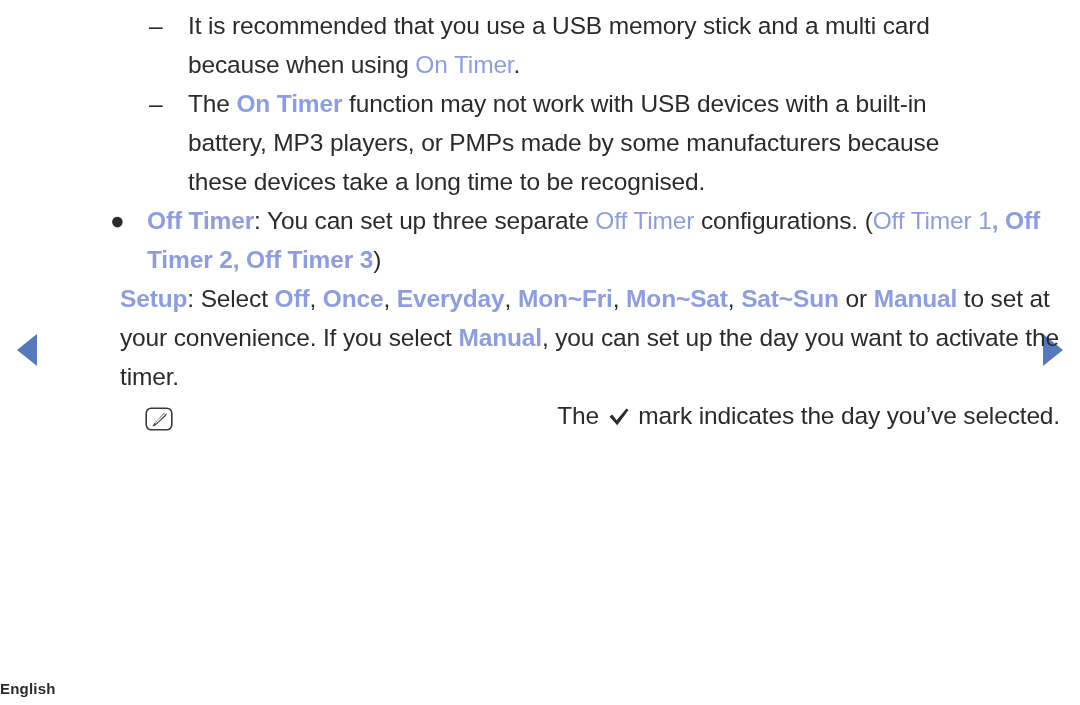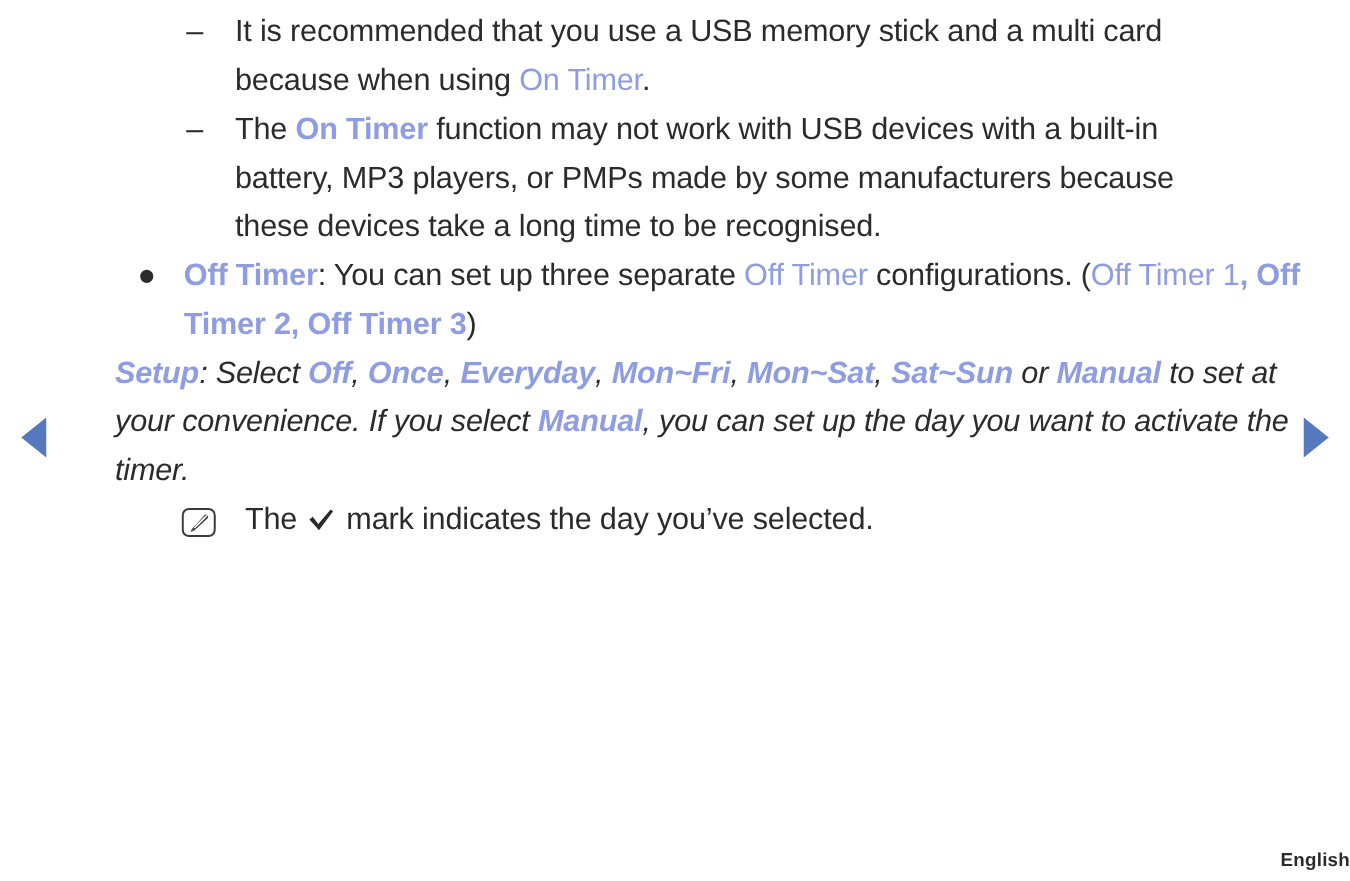--- a/index.html
+++ b/index.html
@@ -82,30 +82,30 @@
     left: 110px;
     top: 0;
     width: 24px;
     color: #2b2b2b;
     font-size: 24.5px;
     line-height: 39px;
   }
 
   
   .plain-item {
-    padding-left: 92px;
+    padding-left: 120px;
     padding-right: 20px;
-    font-style: italic;
   }
 
   
   .note-item {
     padding-left: 196px;
     padding-right: 20px;
     position: relative;
+    text-align: right;
   }
   .note-icon {
     position: absolute;
     left: 145px;
     top: 7px;
     width: 28px;
     height: 24px;
   }
 
   .blue {
@@ -123,21 +123,21 @@
     vertical-align: -3px;
     margin: 0 2px;
   }
 
   
   .footer {
     position: absolute;
     left: 0;
     right: 0;
     bottom: 8px;
-    text-align: right;
+    text-align: left;
     font-size: 15px;
     font-weight: bold;
     color: #2b2b2b;
     letter-spacing: 0.2px;
   }
 </style>
 </head>
 <body>
 
 <div class="page">

